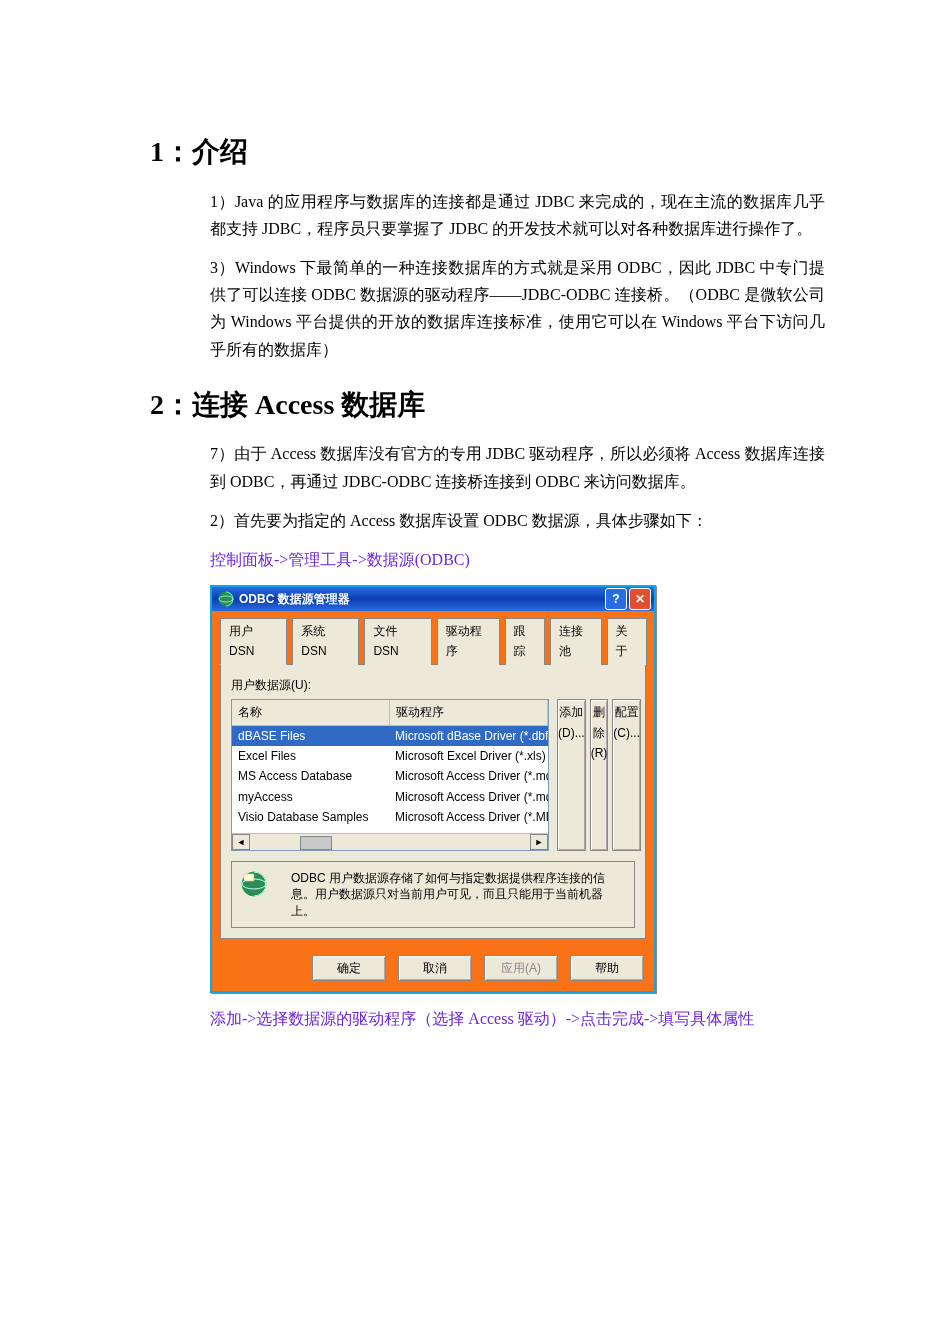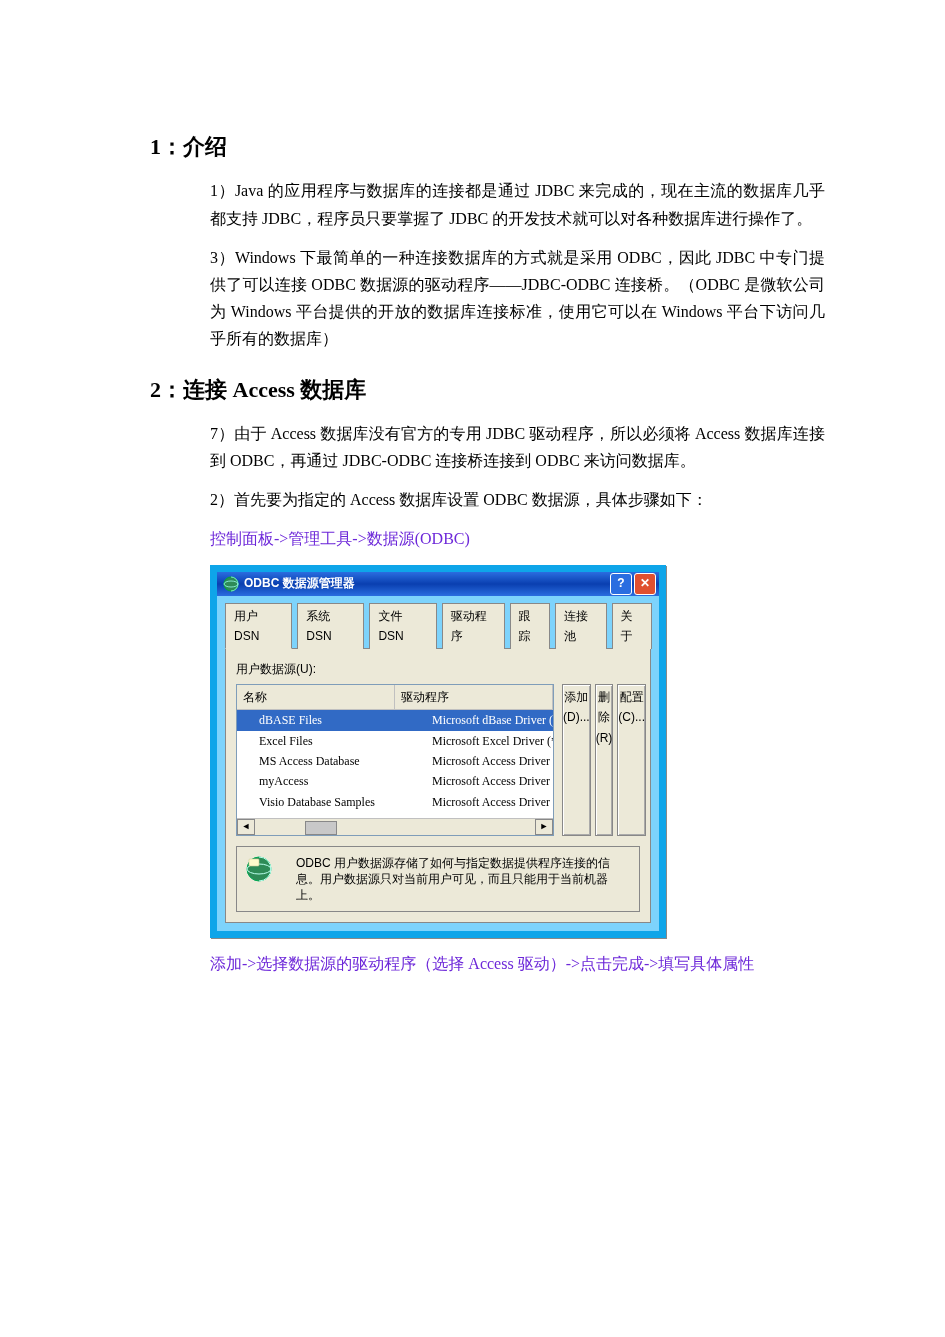--- a/index.html
+++ b/index.html
@@ -9,42 +9,42 @@
     font-family: "SimSun", "宋体", serif;
     color: #000;
     width: 945px;
   }
   .page {
     padding: 110px 120px 40px 150px;
     font-size: 16px;
     line-height: 1.7;
   }
   h2 {
-    font-size: 22px;
+    font-size: 28px;
     font-weight: bold;
     margin: 18px 0 10px 0;
   }
   .ol-list {
     padding-left: 60px;
   }
   .li {
     margin: 12px 0;
     text-align: justify;
   }
   .link {
     color: #6d28d9;
   }
   
   .win {
     width: 442px;
     margin: 4px 0 4px 60px;
-    border: 7px solid #0ea5e9;
+    border: 2px solid #0ea5e9;
     font-family: "SimSun", "宋体", Tahoma, sans-serif;
     font-size: 12px;
-    background: #7dd3fc;
+    background: #f97316;
     box-shadow: 1px 1px 0 #888;
   }
   .titlebar {
     height: 24px;
     background: linear-gradient(to bottom, #2a6de0 0%, #0a3fb0 50%, #2a6de0 100%);
     color: #fff;
     display: flex;
     align-items: center;
     padding: 0 3px 0 6px;
     font-weight: bold;
@@ -92,38 +92,38 @@
   }
   .group-label { margin-bottom:4px; }
   .ds-row { display:flex; gap:8px; }
   .listbox {
     flex:1;
     background:#fff;
     border:1px solid #7f9db9;
     height:150px;
     overflow:hidden;
     position:relative;
-    font-family: Liberation Serif, serif;
+    font-family: Liberation Sans, sans-serif;
   }
   .listhdr {
     display:flex;
     background:#ece9d8;
     border-bottom:1px solid #c0c0c0;
     font-size:12px;
   }
   .listhdr .col {
     padding:2px 6px;
     border-right:1px solid #c0c0c0;
   }
   .col.name{ width:145px; }
   .col.drv{ flex:1; }
   .listrows { font-size:12px; }
   .lrow { display:flex; white-space:nowrap; }
   .lrow.sel { background:#316ac5; color:#fff; }
-  .lcell.name{ width:145px; padding:0 22px; overflow:hidden;}
+  .lcell.name{ width:145px; padding:0 6px; overflow:hidden;}
   .lcell.drv{ flex:1; padding:0 6px; overflow:hidden;}
   .hscroll{
     position:absolute;left:0;right:0;bottom:0;height:16px;
     background:#ece9d8;border-top:1px solid #c0c0c0;
     display:flex;align-items:center;
   }
   .hscroll .arrow{
     width:16px;height:14px;border:1px solid #888;background:#ece9d8;
     display:flex;align-items:center;justify-content:center;font-size:9px;
   }
@@ -251,19 +251,25 @@
             <circle cx="14" cy="14" r="12" fill="#2e8b57" stroke="#0a5" stroke-width="1"></circle>
             <ellipse cx="14" cy="14" rx="12" ry="5" fill="none" stroke="#bfe" stroke-width="1"></ellipse>
             <path d="M14 2 A12 12 0 0 1 14 26" fill="none" stroke="#bfe" stroke-width="1"></path>
             <rect x="4" y="4" width="10" height="7" rx="1" fill="#fffbcc" stroke="#cc9" stroke-width="0.6"></rect>
           </svg>
         </div>
         <div class="itext">ODBC 用户数据源存储了如何与指定数据提供程序连接的信息。用户数据源只对当前用户可见，而且只能用于当前机器上。</div>
       </div>
     </div>
 
+    <div class="dlgbtns">
+      <div class="wbtn">确定</div>
+      <div class="wbtn">取消</div>
+      <div class="wbtn disabled">应用(A)</div>
+      <div class="wbtn">帮助</div>
+    </div>
   </div>
 
   <div class="ol-list">
     <div class="li link">添加-&gt;选择数据源的驱动程序（选择 Access 驱动）-&gt;点击完成-&gt;填写具体属性</div>
   </div>
 
 </div>
 
 </body></html>

